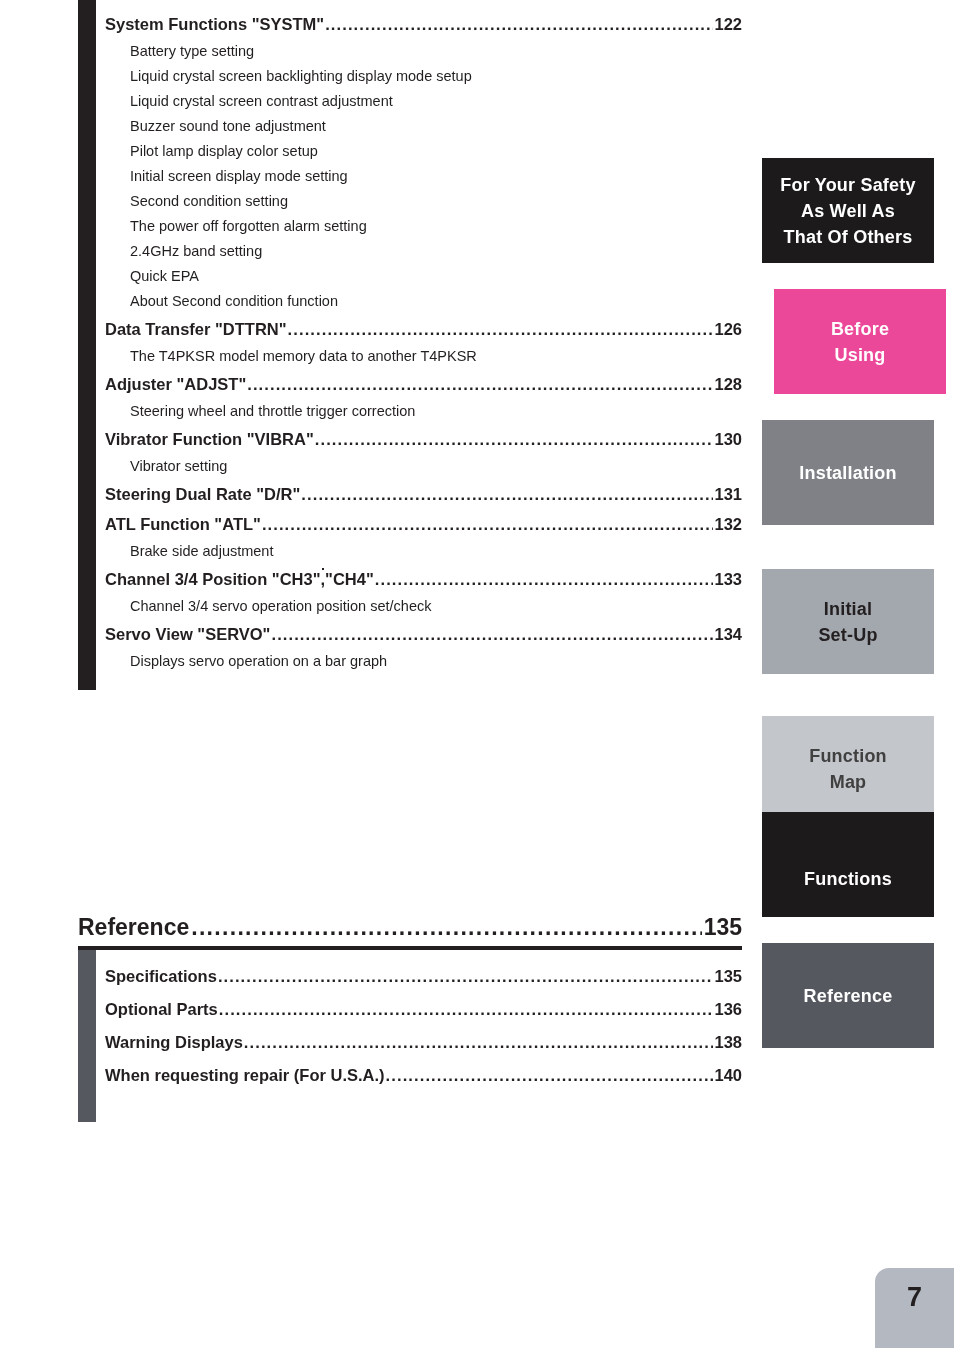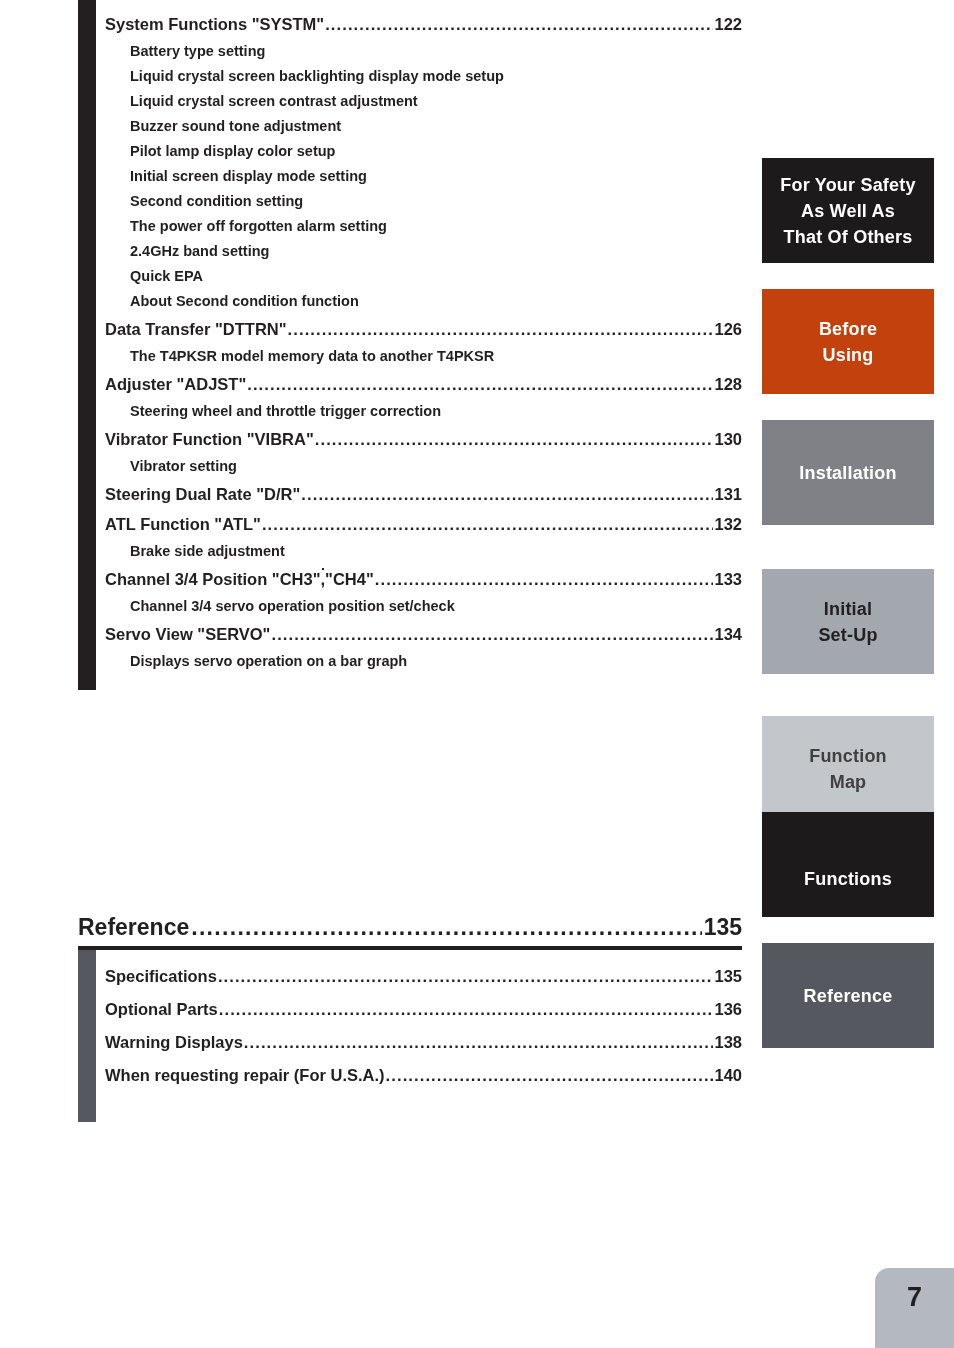--- a/index.html
+++ b/index.html
@@ -53,21 +53,21 @@
     white-space: nowrap;
     margin: 0 1px;
     letter-spacing: 1.1px;
     font-weight: bold;
   }
   .entry .epage { flex: 0 0 auto; }
 
   
   .subitem {
     font-size: 14.5px;
-    font-weight: bold;
+    font-weight: normal;
     line-height: 25px;
     padding-left: 25px;
     white-space: nowrap;
   }
 
   .sysblock { padding-top: 9px; padding-bottom: 16px; }
 
   
   .speck {
     position: absolute;
@@ -254,21 +254,21 @@
       </div>
   </div>
 </div>
 
 <div class="tabs" id="side-tabs">
     <div class="tab" style="top: 158px; height: 105px; background: rgb(29, 26, 27); color: rgb(255, 255, 255);">
       <span style="white-space: pre-line;">For Your Safety
 As Well As
 That Of Others</span>
     </div>
-    <div class="tab" style="top: 289px; height: 105px; background: #c2410c; color: rgb(255, 255, 255);">
+    <div class="tab" style="top: 289px; height: 105px; background: #ec4899; color: rgb(255, 255, 255); margin-left: 12px;">
       <span style="white-space: pre-line;">Before
 Using</span>
     </div>
     <div class="tab" style="top: 420px; height: 105px; background: rgb(127, 129, 134); color: rgb(255, 255, 255);">
       <span style="white-space: pre-line;">Installation</span>
     </div>
     <div class="tab" style="top: 569px; height: 105px; background: rgb(163, 167, 174); color: rgb(35, 31, 32);">
       <span style="white-space: pre-line;">Initial
 Set-Up</span>
     </div>

